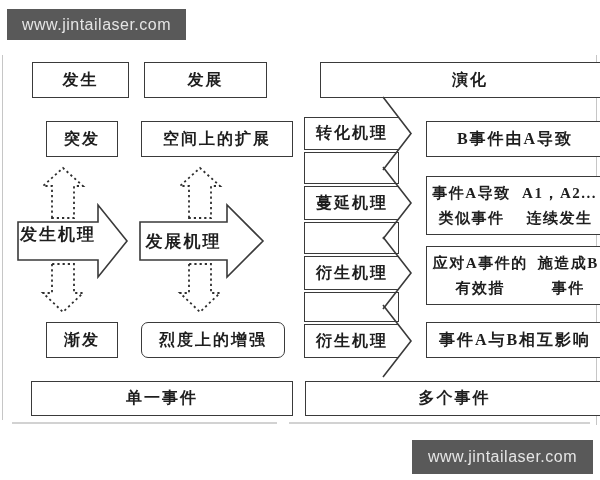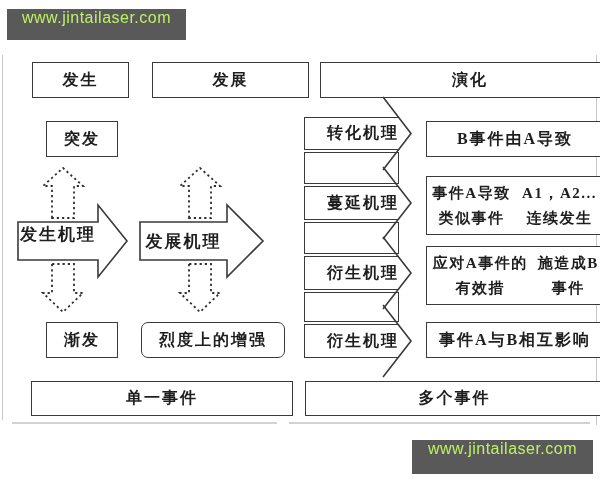--- a/index.html
+++ b/index.html
@@ -1,53 +1,56 @@
 <!DOCTYPE html>
 <html><head>
 <meta charset="utf-8">
 <style>
   html,body{margin:0;padding:0;background:#ffffff;}
   #canvas{position:relative;width:600px;height:480px;background:#ffffff;overflow:hidden;
           font-family:"Liberation Serif","DejaVu Serif",serif;color:#1e1e1e;}
-  .banner{position:absolute;background:#595959;color:#bef264;display:flex;justify-content:center;
+  .banner{position:absolute;background:#595959;color:#e5e5e5;display:flex;align-items:center;justify-content:center;
           font-family:"Liberation Sans","DejaVu Sans",sans-serif;font-size:16px;letter-spacing:.5px;}
   .banner-top{left:7px;top:9px;width:179px;height:31px;}
   .banner-bottom{left:412px;top:440px;width:181px;height:34px;}
   .box{position:absolute;border:1.5px solid #3a3a3a;background:#ffffff;display:flex;align-items:center;justify-content:center;
        font-weight:bold;font-size:16px;letter-spacing:2px;text-align:center;box-sizing:border-box;margin-left:16px;}
-  .mechbar{border-right:none;justify-content:flex-end;}
+  .mechbar{border-right:none;}
   .twoline{flex-direction:row;font-size:15px;letter-spacing:1.5px;line-height:25px;}
   .arrowlabel{position:absolute;display:flex;align-items:center;justify-content:center;
               font-weight:bold;font-size:17px;letter-spacing:2px;}
   .faintv{position:absolute;width:1px;background:#c6c6c6;}
   .fainth{position:absolute;height:2px;background:#d2d2d2;}
   svg.overlay{position:absolute;left:0;top:0;pointer-events:none;}
 </style>
 </head>
 <body>
 
 <div id="canvas">
 
   <div class="faintv" style="left:2px;top:55px;height:365px;"></div>
   <div class="faintv" style="left:596px;top:55px;height:370px;"></div>
   <div class="fainth" style="left:12px;top:422px;width:265px;"></div>
   <div class="fainth" style="left:289px;top:422px;width:301px;"></div>
 
   <div class="box" style="left:16px;top:62px;width:97px;height:36px;">
     <span>发生</span>
   </div>
-  <div class="box" style="left:136px;top:62px;width:157px;height:36px;">
+  <div class="box" style="left:128px;top:62px;width:123px;height:36px;">
     <span>发展</span>
   </div>
   <div class="box" style="left:304px;top:62px;width:300px;height:36px;">
     <span>演化</span>
   </div>
 
   <div class="box" style="left:30px;top:121px;width:72px;height:36px;">
     <span>突发</span>
+  </div>
+  <div class="box" style="left:125px;top:121px;width:152px;height:36px;">
+    <span>空间上的扩展</span>
   </div>
 
   <div class="box" style="left:30px;top:322px;width:72px;height:36px;text-align:right;">
     <span>渐发</span>
   </div>
   <div class="box" style="left:125px;top:322px;width:144px;height:36px;border-radius:7px;">
     <span>烈度上的增强</span>
   </div>
 
   <div class="box" style="left:15px;top:381px;width:262px;height:35px;">

